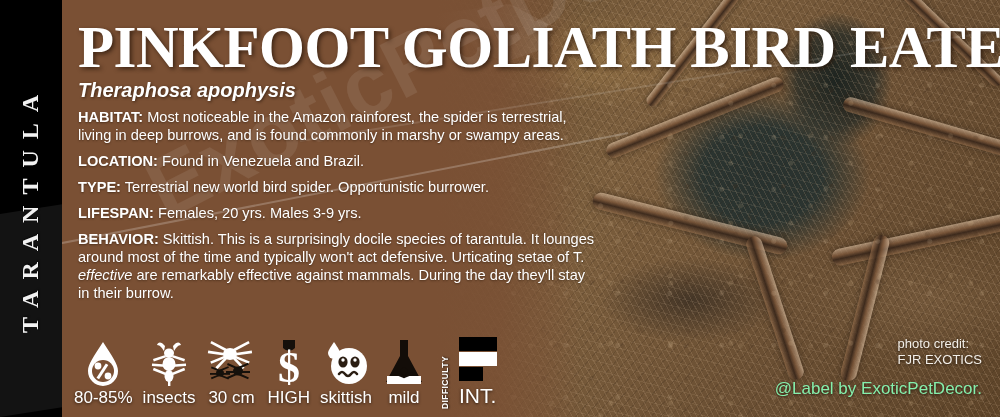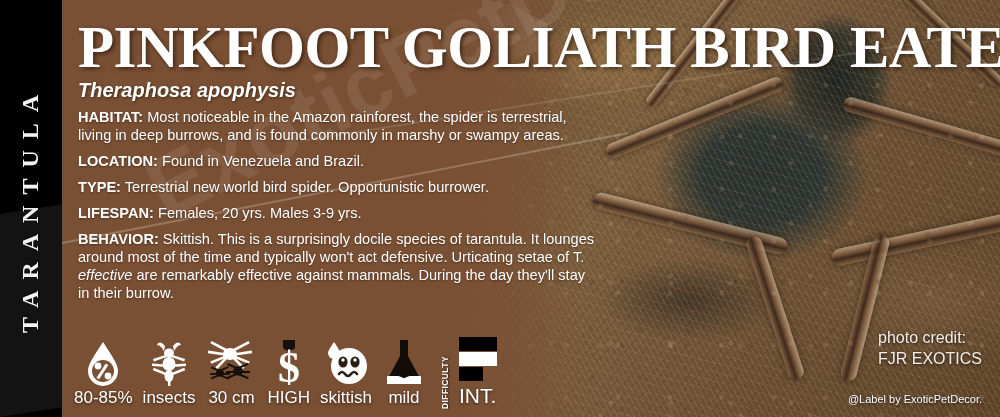--- a/index.html
+++ b/index.html
@@ -97,23 +97,23 @@
   .diffbars{width:46px;height:46px;position:relative;}
   .diffbars i{position:absolute;display:block;}
   .db1{left:8px;top:1px;width:38px;height:14px;background:#000;}
   .db2{left:8px;top:16px;width:38px;height:14px;background:#fff;}
   .db3{left:8px;top:31px;width:24px;height:14px;background:#000;}
   .diffcap{color:#fff;font-size:21px;line-height:1;margin-top:3px;padding-left:8px;
     text-shadow:0 1px 3px rgba(30,16,8,.8);}
 
   
   .credit{position:absolute;right:18px;bottom:48px;z-index:13;color:#f3efe9;
-    font-size:16px;line-height:1.28;text-align:left;text-shadow:0 1px 3px rgba(20,10,4,.85);}
-  .brandline{position:absolute;right:18px;bottom:12px;z-index:13;color:#ffffff;
-    font-size:11px;line-height:1;text-shadow:0 1px 3px rgba(20,10,4,.85);}
+    font-size:13px;line-height:1.28;text-align:left;text-shadow:0 1px 3px rgba(20,10,4,.85);}
+  .brandline{position:absolute;right:18px;bottom:20px;z-index:13;color:#86efac;
+    font-size:17px;line-height:1;text-shadow:0 1px 3px rgba(20,10,4,.85);}
 </style>
 </head>
 <body>
 
 <div id="label">
 
   <div class="photo"></div>
   <div class="fur"></div>
   <div class="legs">
     <div class="leg" style="left:600px;top:110px;width:190px;height:15px;transform:rotate(-22deg);"></div>

